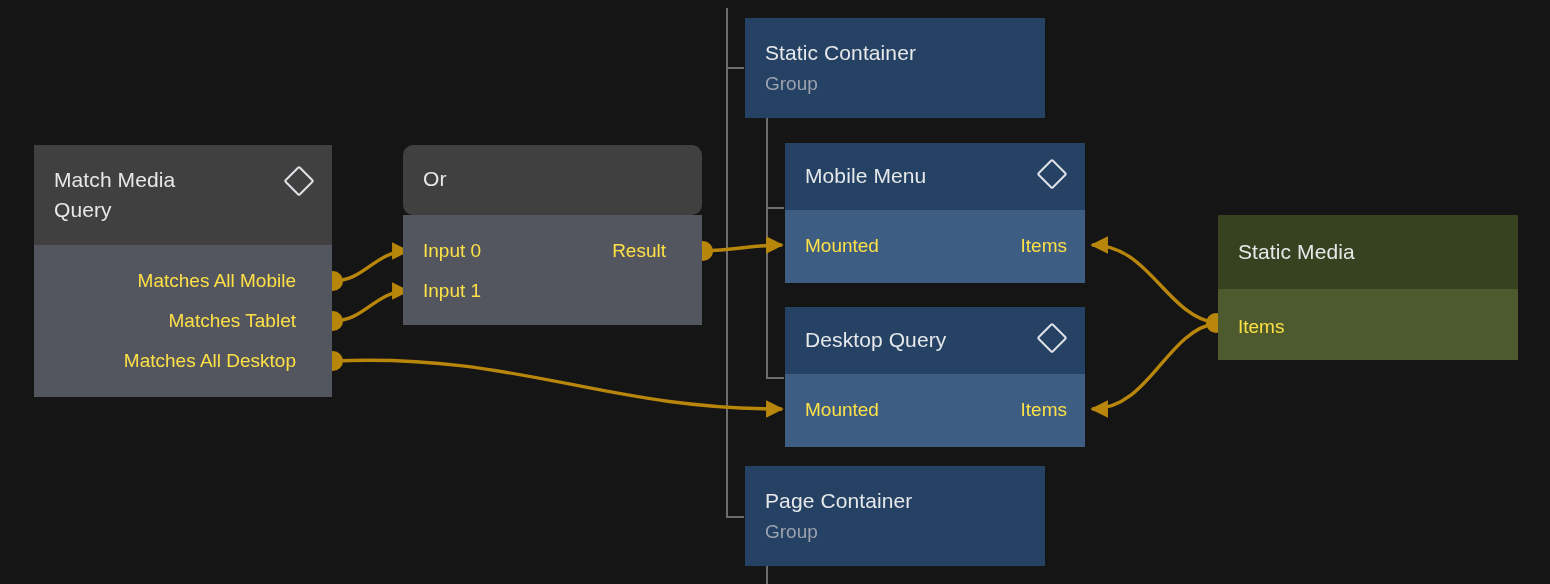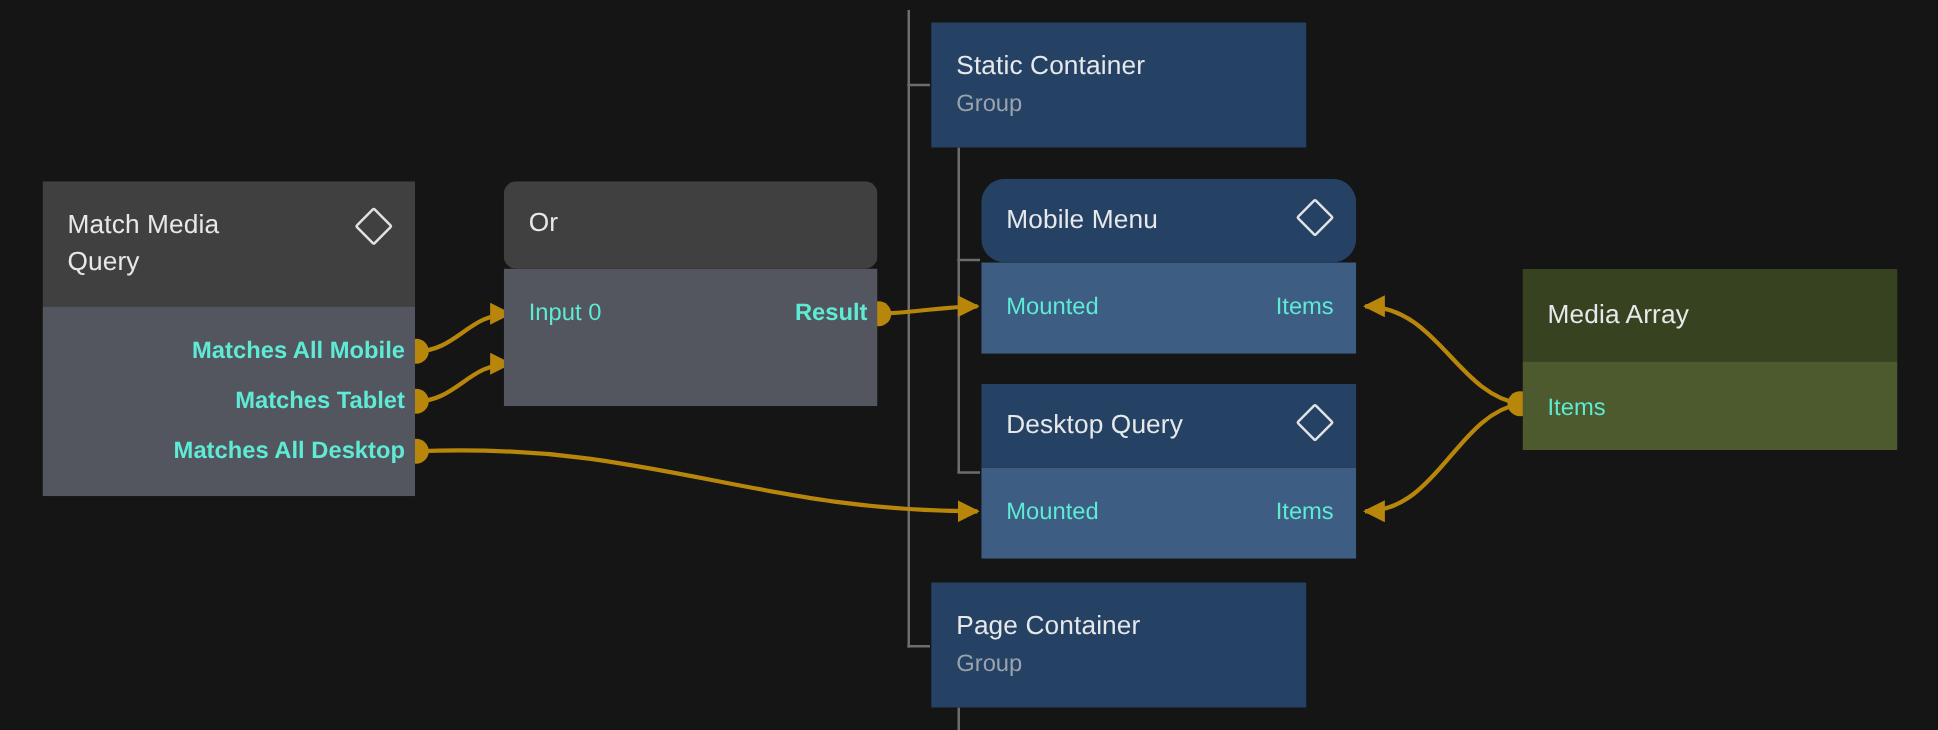--- a/index.html
+++ b/index.html
@@ -75,27 +75,27 @@
     border-radius: 2px;
     box-sizing: border-box;
   }
   .port-row {
     position: relative;
     height: 40px;
     display: flex;
     align-items: center;
   }
   .port-label {
-    color: #5eead4;
+    color: #fde047;
     font-size: 19px;
     line-height: 24px;
     white-space: nowrap;
   }
   .label-left  { position: absolute; left: 20px; }
-  .label-right { position: absolute; right: 8px; font-weight: bold; }
+  .label-right { position: absolute; right: 36px; }
   .label-far-right { position: absolute; right: 18px; }
 
   
   .tree-line {
     position: absolute;
     background: #6d6d6d;
   }
   .tree-v { width: 2px; }
   .tree-h { height: 2px; }
 </style>
@@ -161,30 +161,33 @@
 
   <div class="node grey" style="left:403px; top:145px; width:299px; height:180px;">
     <div class="node-header" style="height:70px; position:relative;border-radius:10px;">
       <div class="title" style="position:absolute; left:20px; top:19px;">Or</div>
     </div>
     <div class="node-body" style="height:110px; padding-top:16px;">
       <div class="port-row">
         <span class="port-label label-left">Input 0</span>
         <span class="port-label label-right">Result</span>
       </div>
+      <div class="port-row">
+        <span class="port-label label-left">Input 1</span>
+      </div>
     </div>
   </div>
 
   <div class="node group-node" style="left:745px; top:18px; width:300px; height:100px;">
     <div class="title" style="position:absolute; left:20px; top:20px;">Static Container</div>
     <div class="subtitle" style="position:absolute; left:20px; top:52px;">Group</div>
   </div>
 
   <div class="node blue" style="left:785px; top:143px; width:300px; height:140px;">
-    <div class="node-header" style="height:67px; position:relative;border-radius:19px;">
+    <div class="node-header" style="height:67px; position:relative;">
       <div class="title" style="position:absolute; left:20px; top:18px;">Mobile Menu</div>
       <div class="diamond-icon" style="right:22px; top:20px;"></div>
     </div>
     <div class="node-body" style="height:73px; padding-top:16px;">
       <div class="port-row">
         <span class="port-label label-left">Mounted</span>
         <span class="port-label label-far-right">Items</span>
       </div>
     </div>
   </div>
@@ -202,21 +205,21 @@
     </div>
   </div>
 
   <div class="node group-node" style="left:745px; top:466px; width:300px; height:100px;">
     <div class="title" style="position:absolute; left:20px; top:20px;">Page Container</div>
     <div class="subtitle" style="position:absolute; left:20px; top:52px;">Group</div>
   </div>
 
   <div class="node green" style="left:1218px; top:215px; width:300px; height:145px;">
     <div class="node-header" style="height:74px; position:relative;">
-      <div class="title" style="position:absolute; left:20px; top:22px;">Media Array</div>
+      <div class="title" style="position:absolute; left:20px; top:22px;">Static Media</div>
     </div>
     <div class="node-body" style="height:71px; padding-top:18px;">
       <div class="port-row">
         <span class="port-label label-left">Items</span>
       </div>
     </div>
   </div>
 
 </div>
 

